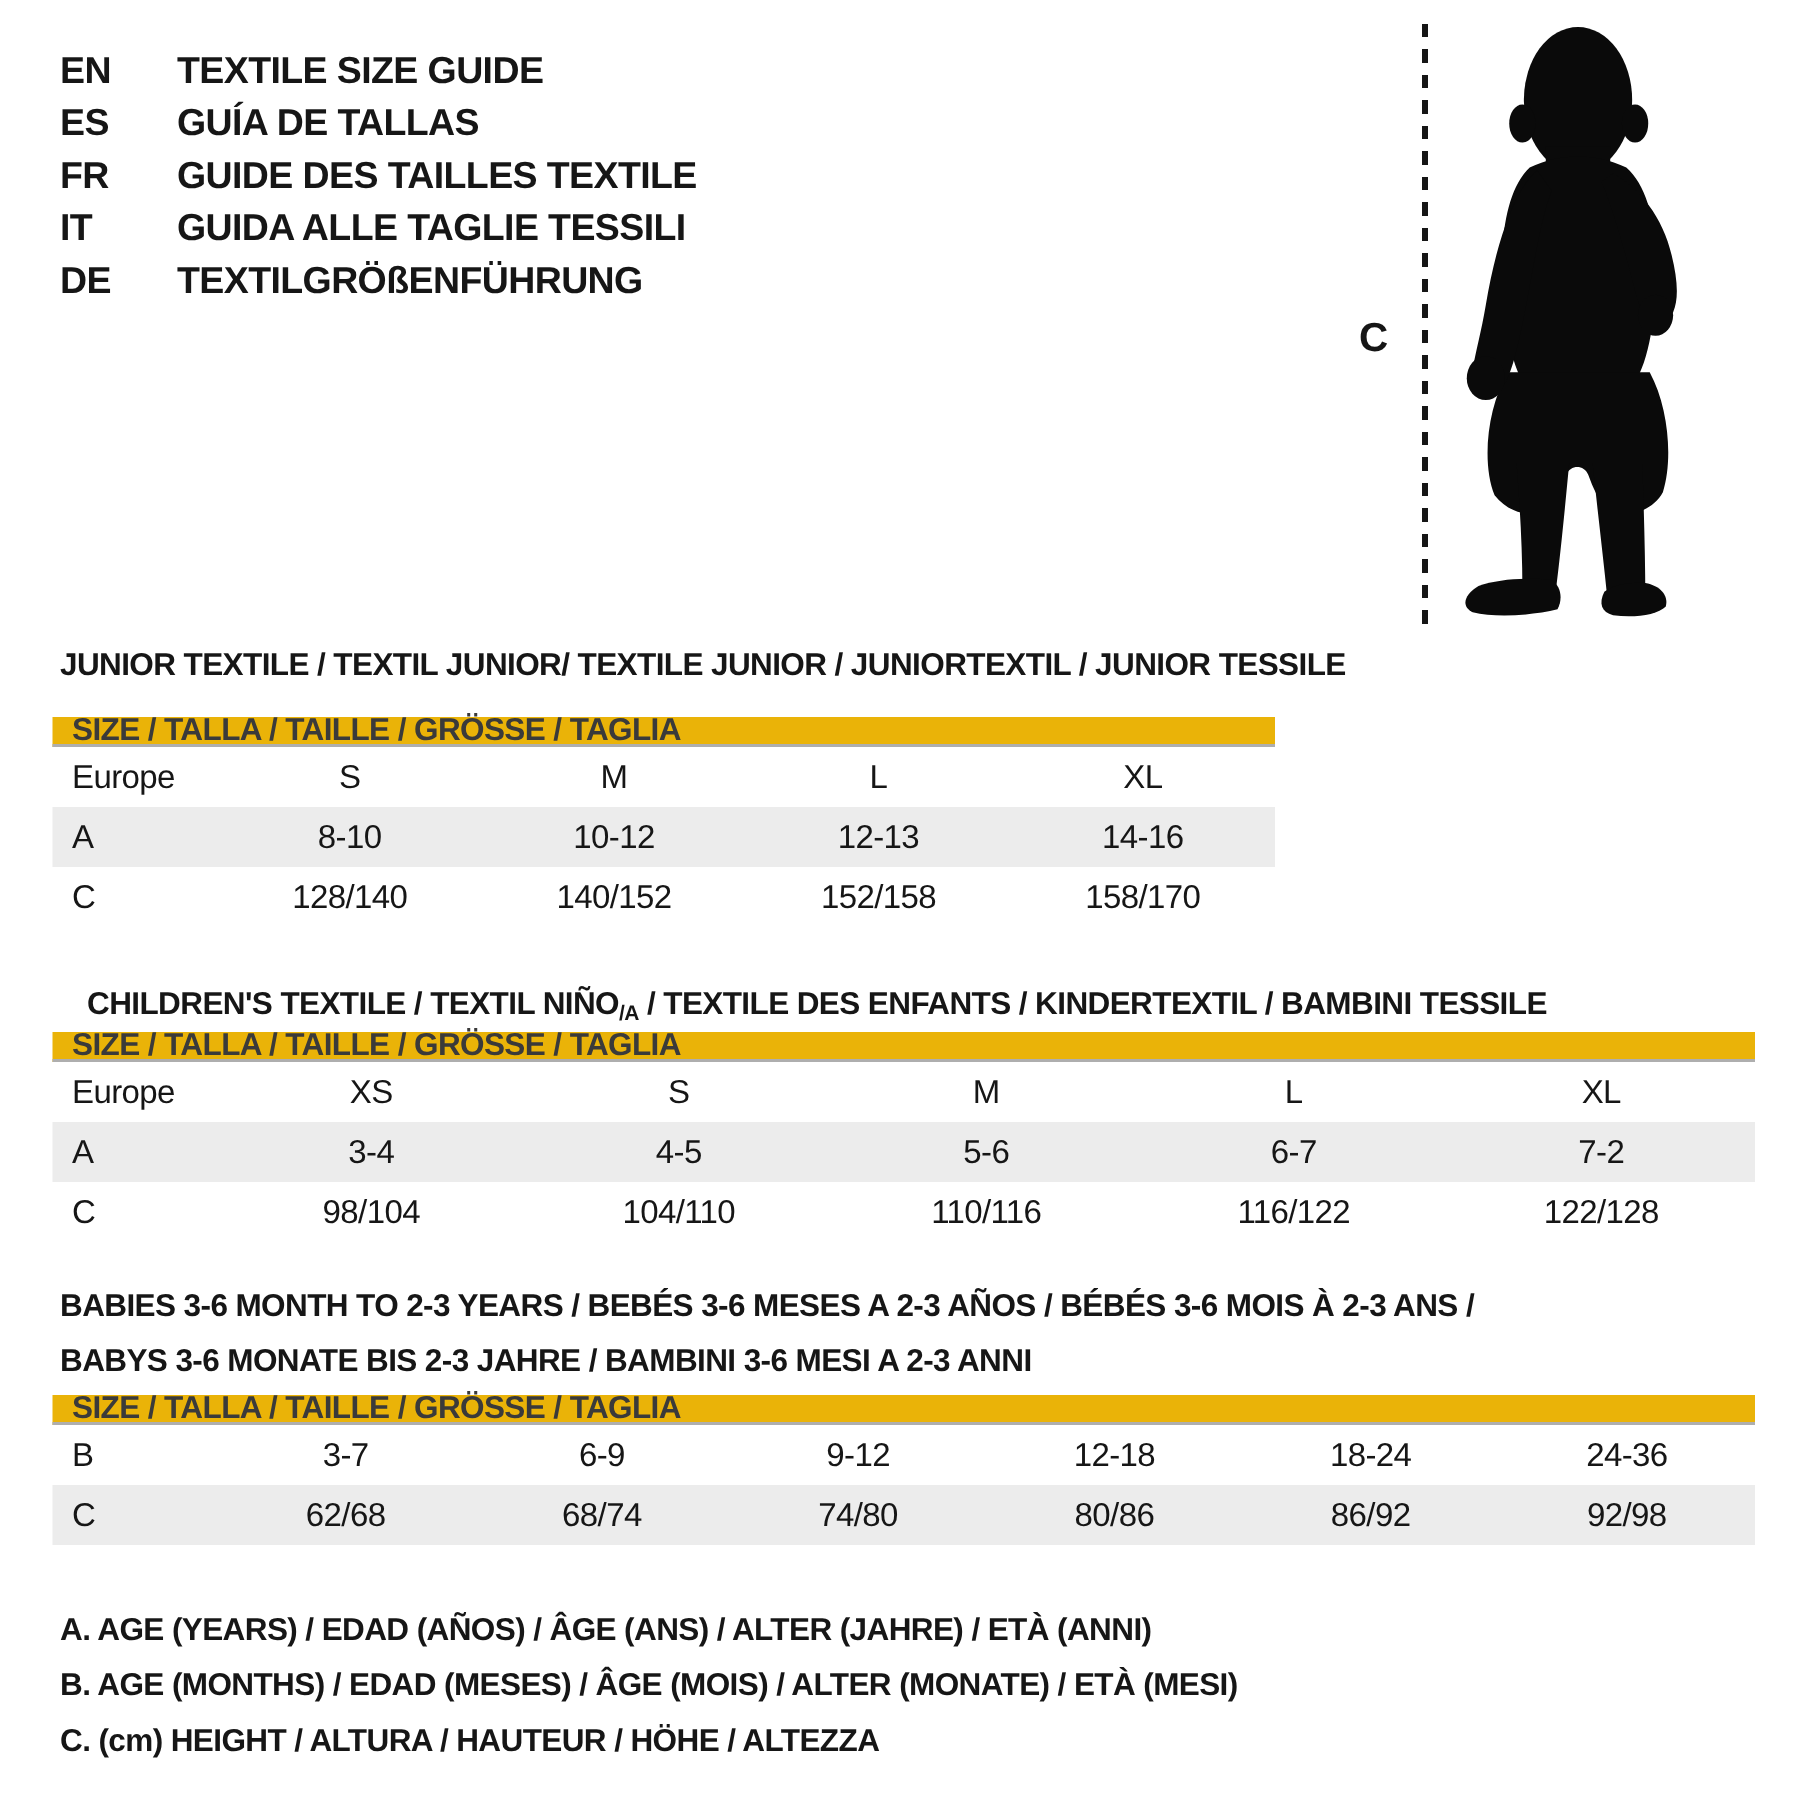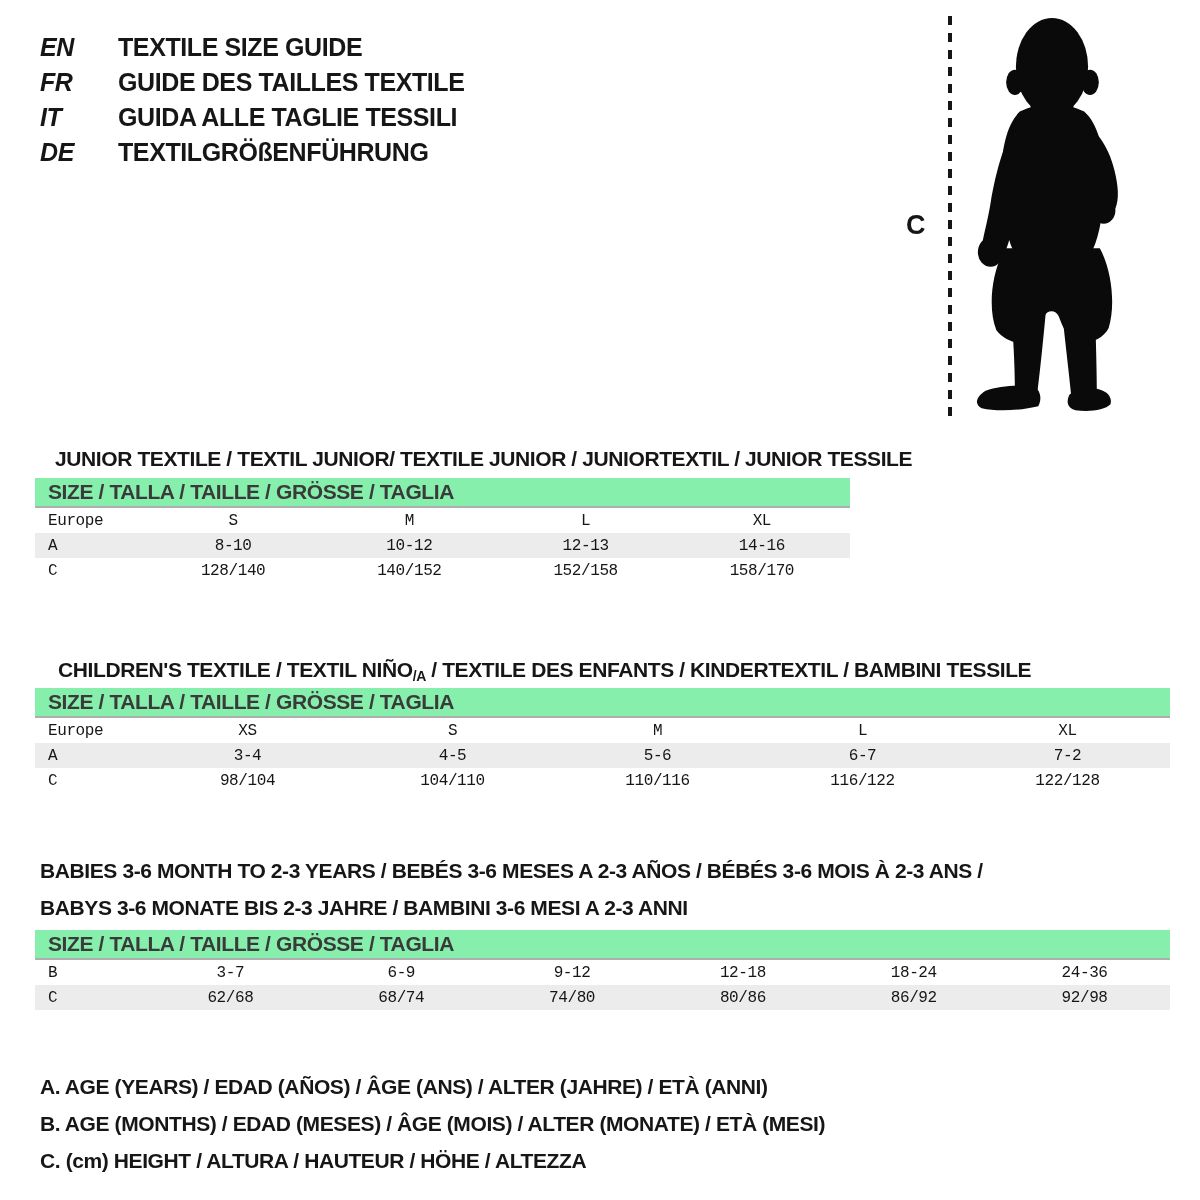--- a/index.html
+++ b/index.html
@@ -10,21 +10,21 @@
     overflow:hidden;
     font-family:"Liberation Sans","DejaVu Sans",sans-serif;
     color:#161616;
     letter-spacing:-0.4px;
   }
   .abs { position:absolute; }
 
   
   .langs { left:40px; top:30px; }
   .lang-row { display:flex; height:35px; align-items:center; font-size:25px; font-weight:bold; }
-  .lang-code { width:78px; flex:0 0 78px;font-style:italic; }
+  .lang-code { width:78px; flex:0 0 78px; }
 
   
   .measure-line {
     left:948px; top:16px; width:4px; height:400px;
     background:repeating-linear-gradient(#161616 0 9px, transparent 9px 17px);
   }
   .measure-label { left:906px; top:210px; font-size:27px; font-weight:bold; }
   .silhouette-box { left:962px; top:16px; }
 
   
@@ -33,42 +33,46 @@
   .title-children { left:40px; top:640px; }
   .title-babies   { left:40px; top:852px; line-height:37px; }
   .sub-a { font-size:14px; vertical-align:-4px; font-weight:bold; }
 
   
   .tbl { left:35px; }
   .tbl-junior   { top:478px; width:815px; }
   .tbl-children { top:688px; width:1135px; }
   .tbl-babies   { top:930px; width:1135px; }
   .size-header {
-    height:30px; background:#86efac; border-bottom:2px solid #aeaeae;
+    height:20px; background:#eab308; border-bottom:2px solid #aeaeae;
     display:flex; align-items:center; padding-left:13px; box-sizing:border-box;
     font-size:21px; font-weight:bold; color:#3a3a3a; white-space:nowrap;
   }
-  .trow { display:grid; height:25px; align-items:center; font-size:16px;font-family:Liberation Mono, monospace; }
+  .trow { display:grid; height:40px; align-items:center; font-size:22px; }
   .cols4 { grid-template-columns:110px repeat(4,1fr); }
   .cols5 { grid-template-columns:110px repeat(5,1fr); }
   .cols6 { grid-template-columns:110px repeat(6,1fr); }
   .shaded { background:#ececec; }
   .rlabel { padding-left:13px; }
   .cell { text-align:center; }
 
   
   .legend { left:40px; top:1068px; line-height:37px; font-size:21px; font-weight:bold; white-space:nowrap; }
 </style>
 </head>
 <body>
 
 <section class="abs langs">
   <div class="lang-row">
     <span class="lang-code">EN</span>
     <span>TEXTILE SIZE GUIDE</span>
+  </div>
+  <div class="lang-row">
+    <span class="lang-code">ES</span>
+    <span>GUÍA DE TALLAS</span>
   </div>
   <div class="lang-row">
     <span class="lang-code">FR</span>
     <span>GUIDE DES TAILLES TEXTILE</span>
   </div>
   <div class="lang-row">
     <span class="lang-code">IT</span>
     <span>GUIDA ALLE TAGLIE TESSILI</span>
   </div>
   <div class="lang-row">
@@ -93,21 +97,21 @@
       <path d="M112 102 C130 112 146 132 152 158 C156 174 157 188 153 197 C147 207 135 205 131 195 C127 184 124 170 120 156 C115 138 108 116 104 108 Z"></path>
       <ellipse cx="141" cy="199" rx="12" ry="14"></ellipse>
       <path d="M46 300 L82 300 C79 332 76 362 73 386 L50 386 C50 356 48 326 46 300 Z"></path>
       <path d="M98 300 L132 300 C133 334 134 364 134 392 L108 392 C105 362 101 330 98 300 Z"></path>
       <path d="M20 384 C10 390 8 398 16 402 C32 406 58 404 74 400 C78 392 76 384 70 380 C54 378 34 379 20 384 Z"></path>
       <path d="M106 388 C102 396 104 402 112 404 C126 406 142 404 148 398 C150 390 144 384 134 382 C124 381 112 383 106 388 Z"></path>
     </g>
   </svg>
 </div>
 
-<h2 class="abs sec-title title-junior" style="margin:15px">JUNIOR TEXTILE / TEXTIL JUNIOR/ TEXTILE JUNIOR / JUNIORTEXTIL / JUNIOR TESSILE</h2>
+<h2 class="abs sec-title title-junior" style="margin:0">JUNIOR TEXTILE / TEXTIL JUNIOR/ TEXTILE JUNIOR / JUNIORTEXTIL / JUNIOR TESSILE</h2>
 <section class="abs tbl tbl-junior">
   <div class="size-header">
     <span>SIZE / TALLA / TAILLE / GRÖSSE / TAGLIA</span>
   </div>
   <div class="trow cols4">
     <span class="rlabel">Europe</span>
     <span class="cell">S</span>
     <span class="cell">M</span>
     <span class="cell">L</span>
     <span class="cell">XL</span>

